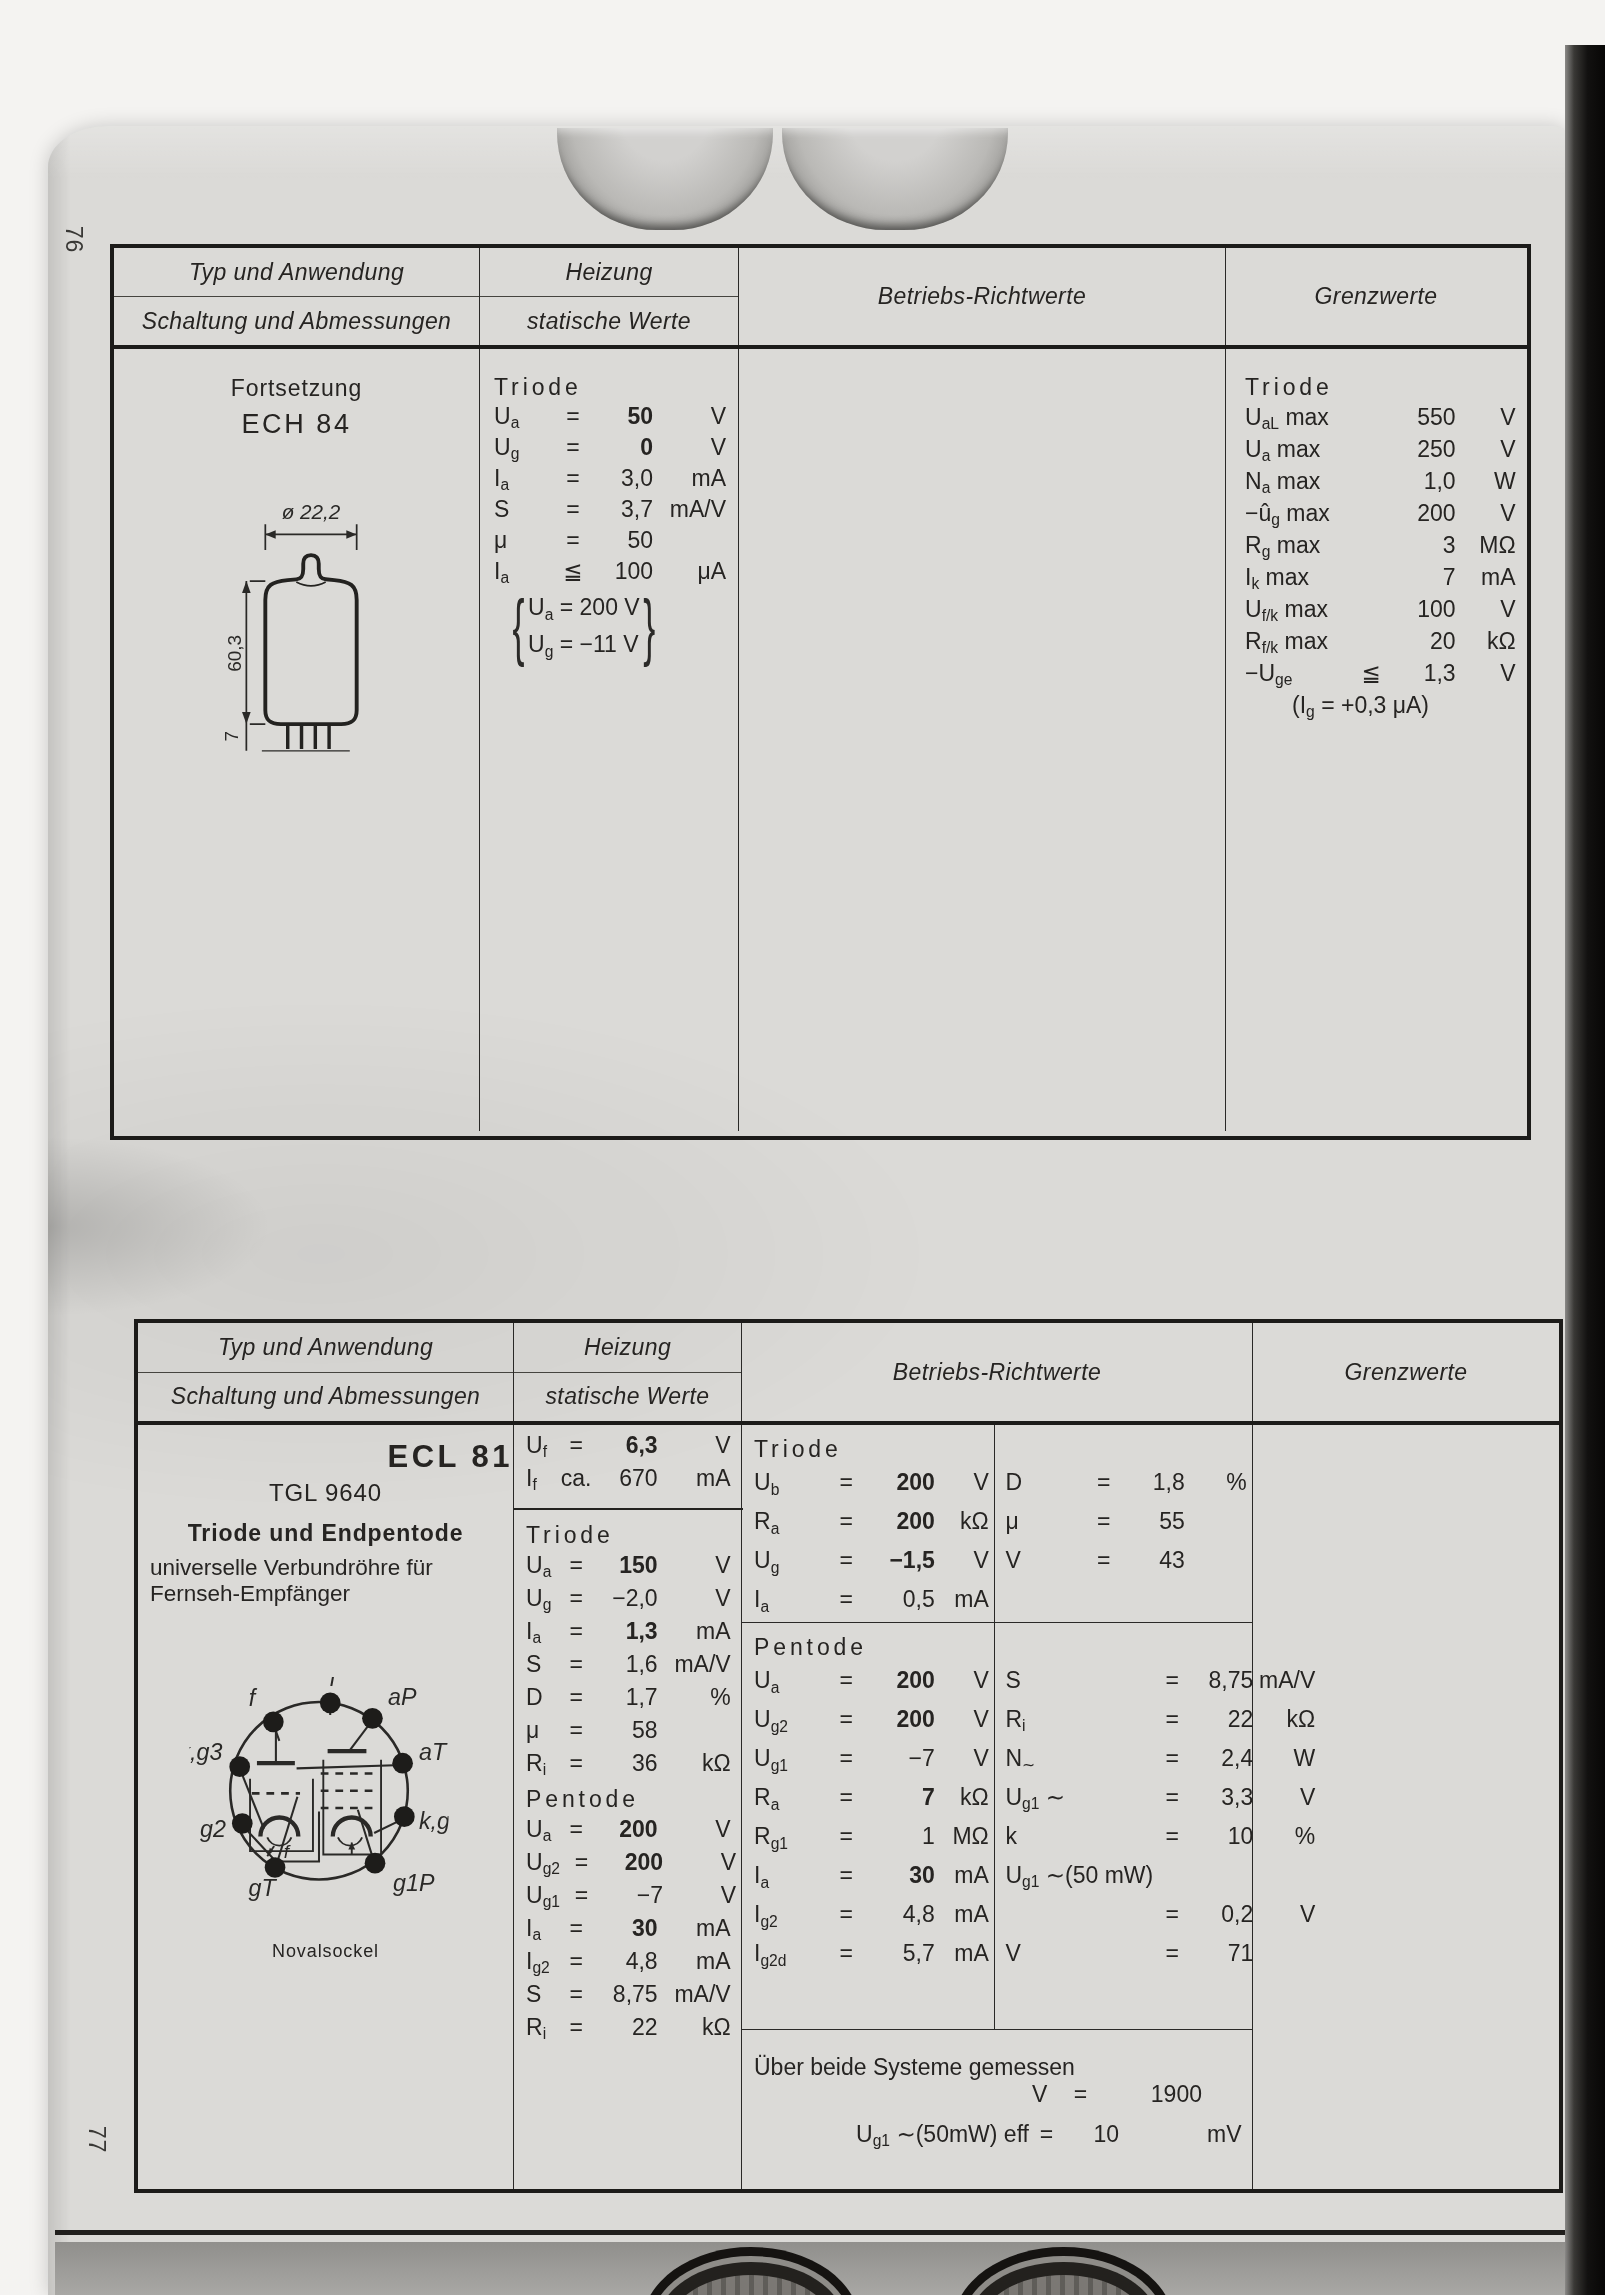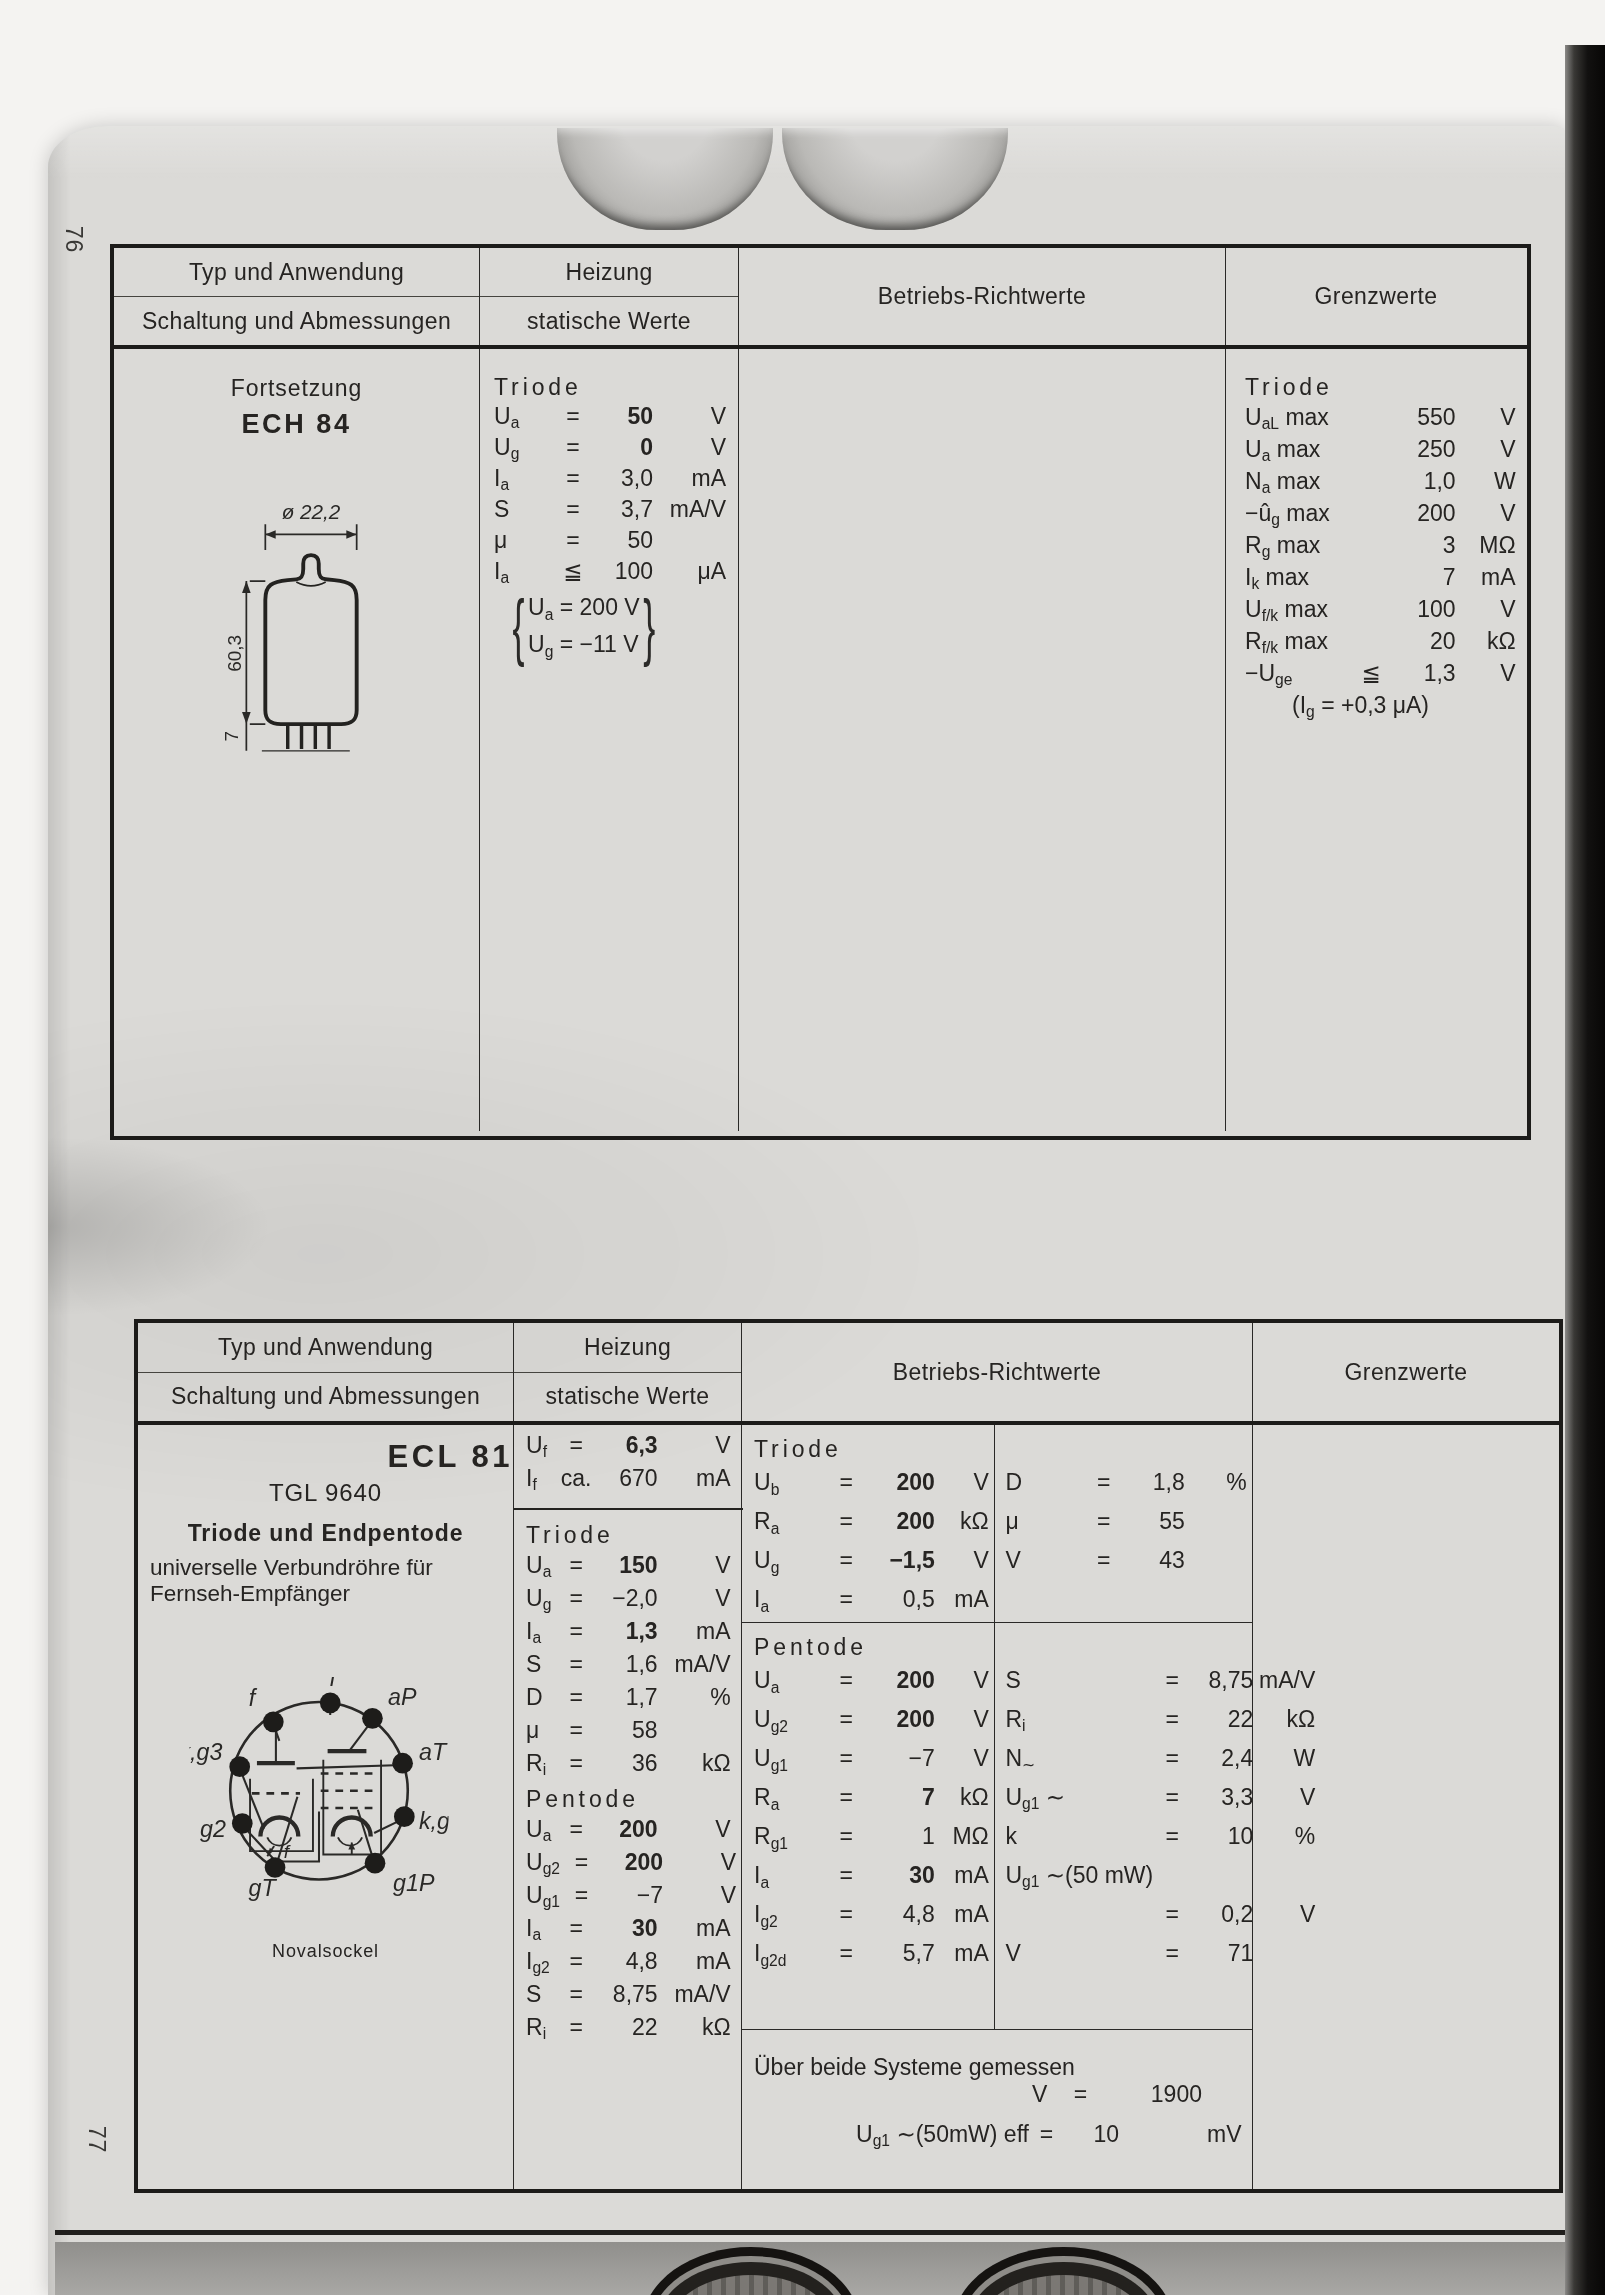--- a/index.html
+++ b/index.html
@@ -26,21 +26,21 @@
   .arch .a1{position:absolute;inset:8.6px 8.6px 0 8.6px;border-radius:inherit;background:#8e8c88;}
   .arch .a2{position:absolute;inset:14.7px 14.7px 0 14.7px;border-radius:inherit;background:#23211e;}
   .arch .a3{position:absolute;inset:28px 28px 0 28px;border-radius:inherit;
     background:repeating-linear-gradient(90deg,#7b7874 0 8.6px,#5f5d59 8.6px 14px);}
   .spine-shadow{position:absolute;left:48px;top:1136px;width:225px;height:181px;
     background:radial-gradient(ellipse at 0% 50%, rgba(0,0,0,.16), transparent 70%);}
   
   .dtable{position:absolute;border:4.3px solid #1c1b19;background:transparent;}
   .thead{display:grid;border-bottom:4.3px solid #1c1b19;}
   .hc{border-left:1.7px solid #2a2927;display:flex;align-items:center;justify-content:center;
-    font-size:23px;letter-spacing:0.4px;}
+    font-size:23px;letter-spacing:0.4px;font-style:italic;}
   .hc:first-child{border-left:none;}
   .hc.split{flex-direction:column;align-items:stretch;padding:0;}
   .hrow{flex:1;display:flex;align-items:center;justify-content:center;}
   .hrow:first-child{border-bottom:1.3px solid #45443f;}
   .tbody{display:grid;}
   .cc{border-left:1.7px solid #2a2927;position:relative;}
   .cc:first-child{border-left:none;}
   
   .rows{font-size:23px;}
   .trow{display:grid;align-items:baseline;}
@@ -102,21 +102,21 @@
         <div class="hrow">Heizung</div>
         <div class="hrow">statische Werte</div>
       </div>
       <div class="hc">Betriebs-Richtwerte</div>
       <div class="hc">Grenzwerte</div>
     </div>
     <div class="tbody" style="grid-template-columns:365px 259px 487px 301px;height:782px;">
 
       <div class="cc">
         <div class="center-line" style="top:26px;font-size:23px;letter-spacing:0.9px;">Fortsetzung</div>
-        <div class="center-line" style="top:60px;font-size:27px;font-weight:700;letter-spacing:2.6px;">ECH 84</div>
+        <div class="center-line" style="top:60px;font-size:27px;font-weight:400;letter-spacing:2.6px;">ECH 84</div>
 
         <svg width="181" height="285" viewBox="0 0 210 330" style="position:absolute;left:50%;top:149px;transform:translateX(-50%) translateX(14px);">
           <text x="105" y="24" font-size="24" text-anchor="middle" font-style="italic">ø 22,2</text>
           <g stroke="#2a2927" stroke-width="2" fill="none">
             <line x1="52" y1="42" x2="158" y2="42"></line>
             <line x1="52" y1="30" x2="52" y2="60"></line>
             <line x1="158" y1="30" x2="158" y2="60"></line>
             <line x1="30" y1="96" x2="30" y2="262"></line>
             <line x1="34" y1="96" x2="52" y2="96"></line>
             <line x1="34" y1="262" x2="52" y2="262"></line>

